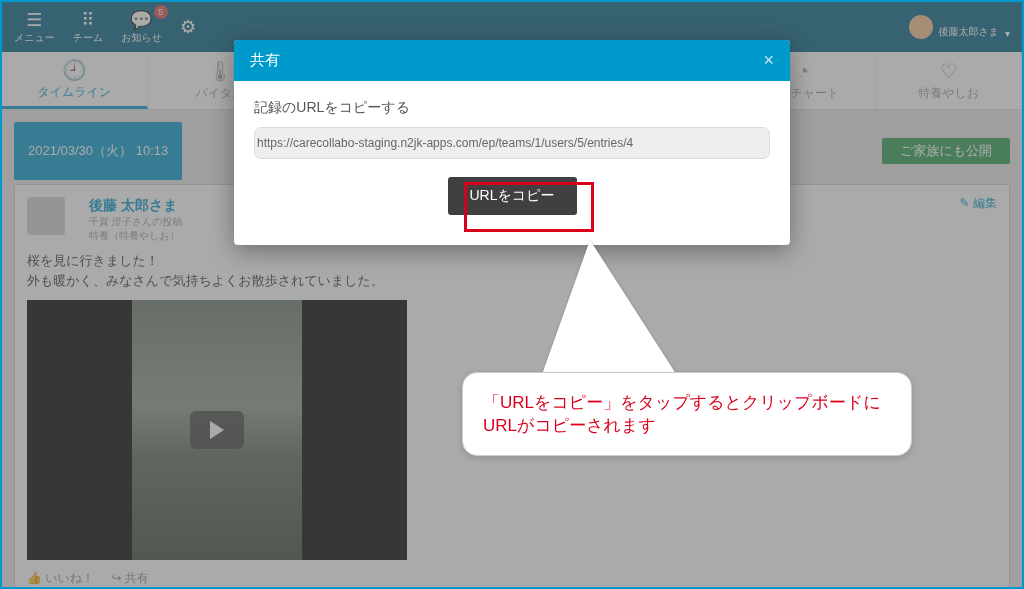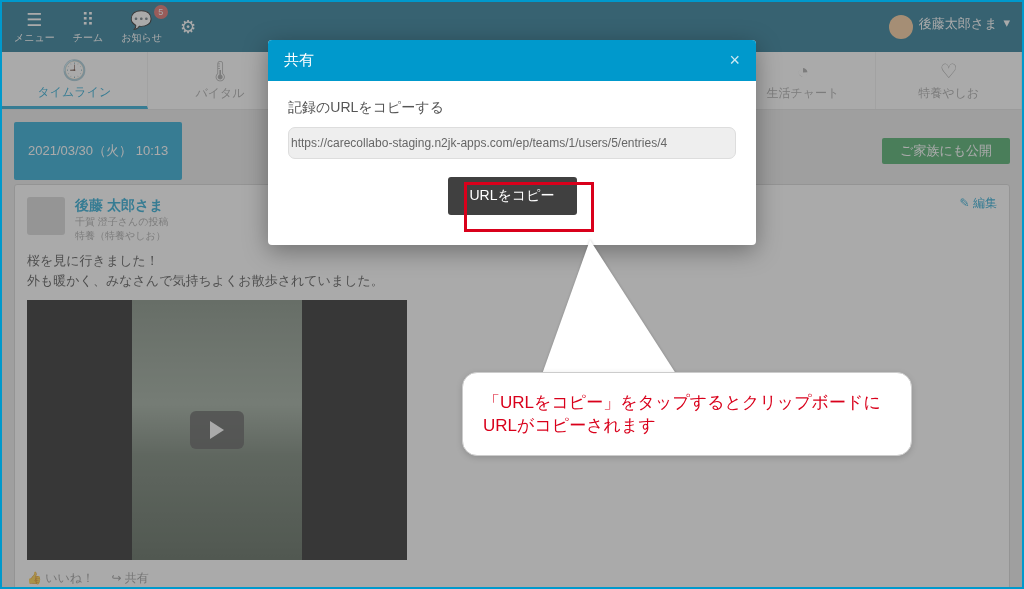--- a/index.html
+++ b/index.html
@@ -3,46 +3,46 @@
 <meta charset="utf-8">
 <style>
 *{margin:0;padding:0;box-sizing:border-box;font-family:"Hiragino Kaku Gothic Pro","Meiryo",sans-serif}
 body{background:#fff}
 .frame{width:1024px;height:589px;border:2px solid #0099cc;position:relative;overflow:hidden}
 .topbar{background:#006080;height:50px;display:flex;align-items:center;padding:0 12px;color:#fff}
 .nav-item{display:flex;flex-direction:column;align-items:center;margin-right:18px;font-size:10px;cursor:pointer;position:relative}
 .nav-icon{font-size:18px;height:22px;line-height:22px}
 .badge{position:absolute;top:-4px;right:-6px;background:#d9534f;border-radius:50%;width:14px;height:14px;font-size:9px;display:flex;align-items:center;justify-content:center}
 .spacer{flex:1}
-.user-chip{display:flex;align-items:flex-start;color:#fff;font-size:13px}
+.user-chip{display:flex;align-items:flex-end;color:#fff;font-size:10px}
 .avatar-sm{width:24px;height:24px;border-radius:50%;background:#f4c28a;margin-right:6px;display:inline-block}
 .tabs{background:#fff;height:58px;display:flex;border-bottom:1px solid #ddd}
 .tab{flex:1;display:flex;flex-direction:column;align-items:center;justify-content:center;font-size:12px;color:#999;cursor:pointer;border-right:1px solid #eee}
 .tab.active{color:#0099cc;border-bottom:3px solid #0099cc}
 .tab-icon{font-size:20px;margin-bottom:2px}
 .content{background:#e6e6e6;padding:12px 12px 0;height:calc(100% - 108px);overflow:hidden}
 .ts-row{display:flex;align-items:center;margin-bottom:4px}
 .ts-badge{background:#0099cc;color:#fff;padding:20px 14px;font-size:13px;border-radius:2px}
 .publish{margin-left:auto;background:#2a9d4f;color:#fff;padding:4px 18px;font-size:13px;border-radius:2px}
 .card{background:#fff;border:1px solid #cfcfcf;border-radius:3px;padding:12px;position:relative}
 .edit{position:absolute;top:10px;right:12px;color:#0099cc;font-size:12px}
-.post-head{display:flex;gap:10px;margin-bottom:8px}
+.post-head{display:flex;gap:24px;margin-bottom:8px}
 .avatar-md{width:38px;height:38px;background:#d0d0d0;border-radius:3px}
 .name{color:#0099cc;font-weight:bold;font-size:14px}
 .meta{font-size:10px;color:#999}
 .body-text{font-size:13px;color:#333;margin-bottom:10px;line-height:1.5}
 .video{width:380px;height:260px;background:#000;display:flex;align-items:center;justify-content:center;margin-bottom:10px;position:relative}
 .video-thumb{width:170px;height:100%;background:linear-gradient(#6b7a6b 0%,#8a9a8a 40%,#5a6a5a 60%,#3a4a3a 100%)}
 .play{position:absolute;width:54px;height:38px;background:rgba(60,60,60,.85);border-radius:6px;display:flex;align-items:center;justify-content:center}
 .play::after{content:"";border-left:14px solid #fff;border-top:9px solid transparent;border-bottom:9px solid transparent}
 .actions{font-size:12px;color:#888}
 .actions span{margin-right:14px}
 
 .overlay{position:absolute;inset:0;background:rgba(100,100,100,.55)}
-.modal{position:absolute;top:38px;left:50%;transform:translateX(-50%);width:488px;background:#fff;border-radius:4px;box-shadow:0 6px 24px rgba(0,0,0,.35)}
+.modal{position:absolute;top:38px;left:50%;transform:translateX(-50%);width:556px;background:#fff;border-radius:4px;box-shadow:0 6px 24px rgba(0,0,0,.35)}
 .modal-head{background:#0099cc;color:#fff;padding:10px 16px;font-size:15px;display:flex;align-items:center;border-radius:4px 4px 0 0}
 .close{margin-left:auto;color:#cce8f2;font-size:18px;cursor:pointer}
 .modal-body{padding:18px 20px 22px}
 .modal-label{font-size:14px;color:#555;margin-bottom:10px}
 .url-box{background:#eee;border:1px solid #ddd;border-radius:7px;padding:8px 2px;font-size:12px;color:#666;margin-bottom:18px}
 .copy-btn{display:block;margin:8px auto;background:#404040;color:#fff;border:none;padding:10px 22px;font-size:14px;border-radius:3px;cursor:pointer}
 .hi-box{position:absolute;border:3px solid #d9001b;top:180px;left:462px;width:130px;height:50px;pointer-events:none}
 
 .callout{position:absolute;top:370px;left:460px;width:450px;background:#fff;border:1px solid #ccc;border-radius:15px;padding:18px 20px;font-size:17px;color:#d9001b;box-shadow:0 2px 6px rgba(0,0,0,.15)}
 .tail{position:absolute;top:238px;left:538px;width:0;height:0;border-left:50px solid transparent;border-right:90px solid transparent;border-bottom:140px solid #fff;filter:drop-shadow(0 -1px 1px rgba(0,0,0,.15))}

